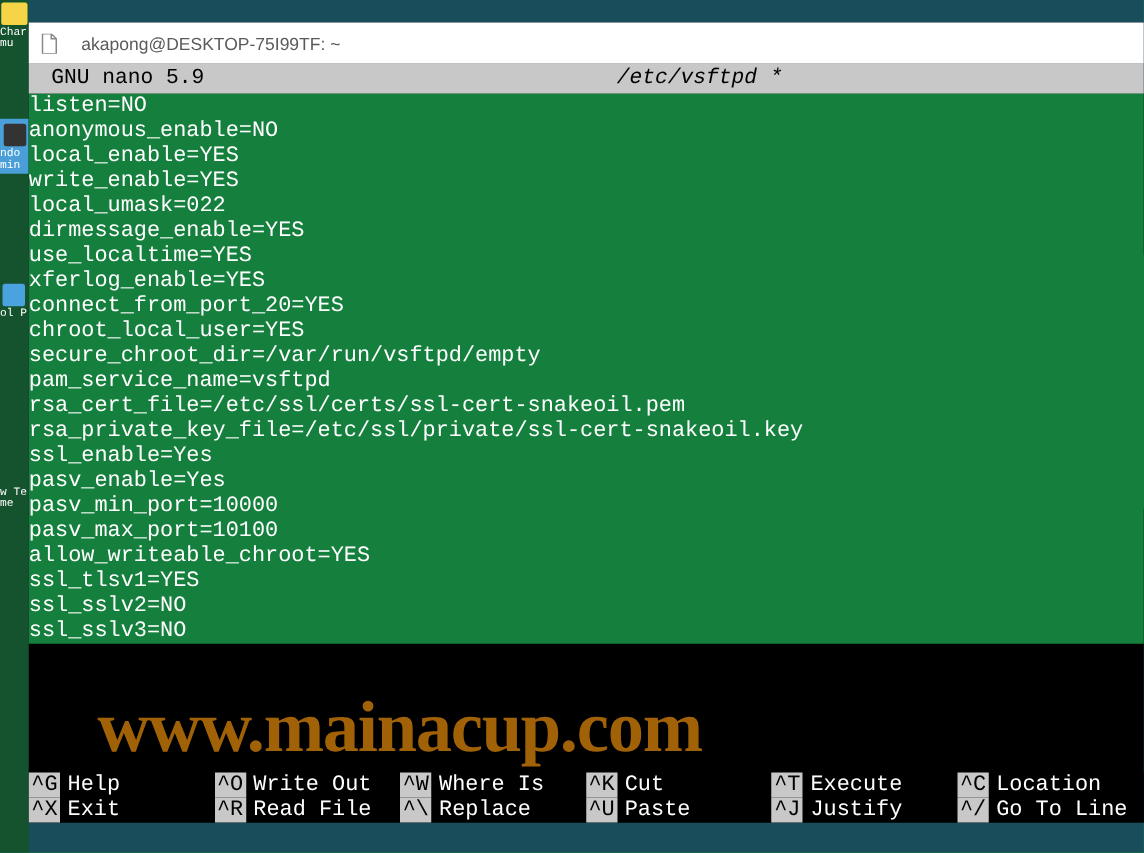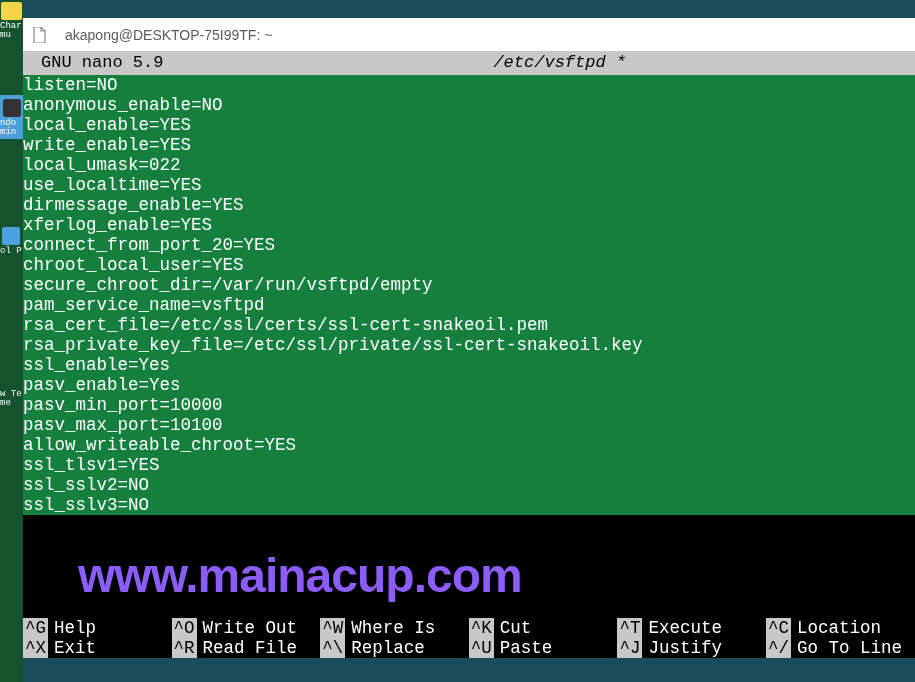--- a/index.html
+++ b/index.html
@@ -68,24 +68,24 @@
       padding: 0;
     }
     .config-line {
       white-space: pre;
       font-family: 'Consolas', 'Courier New', monospace;
     }
     .watermark {
       position: absolute;
       left: 55px;
       top: 530px;
-      color: #8b5cf6;
-      font-size: 48px;
+      color: #a16207;
+      font-size: 58px;
       font-weight: bold;
-      font-family: Liberation Sans, sans-serif;
+      font-family: Liberation Serif, serif;
       letter-spacing: -1px;
       text-shadow: 2px 2px 3px rgba(0,0,0,0.6);
     }
     .nano-footer {
       position: absolute;
       bottom: 0;
       left: 0;
       width: 100%;
       background: #000;
       color: #fff;
@@ -166,22 +166,22 @@
     <span class="nano-title">GNU nano 5.9</span>
     <span class="nano-filename">/etc/vsftpd *</span>
   </div>
 
   <div class="editor-content" id="editor-lines">
       <div class="config-line">listen=NO</div>
       <div class="config-line">anonymous_enable=NO</div>
       <div class="config-line">local_enable=YES</div>
       <div class="config-line">write_enable=YES</div>
       <div class="config-line">local_umask=022</div>
+      <div class="config-line">dirmessage_enable=YES</div>
       <div class="config-line">use_localtime=YES</div>
-      <div class="config-line">dirmessage_enable=YES</div>
       <div class="config-line">xferlog_enable=YES</div>
       <div class="config-line">connect_from_port_20=YES</div>
       <div class="config-line">chroot_local_user=YES</div>
       <div class="config-line">secure_chroot_dir=/var/run/vsftpd/empty</div>
       <div class="config-line">pam_service_name=vsftpd</div>
       <div class="config-line">rsa_cert_file=/etc/ssl/certs/ssl-cert-snakeoil.pem</div>
       <div class="config-line">rsa_private_key_file=/etc/ssl/private/ssl-cert-snakeoil.key</div>
       <div class="config-line">ssl_enable=Yes</div>
       <div class="config-line">pasv_enable=Yes</div>
       <div class="config-line">pasv_min_port=10000</div>

